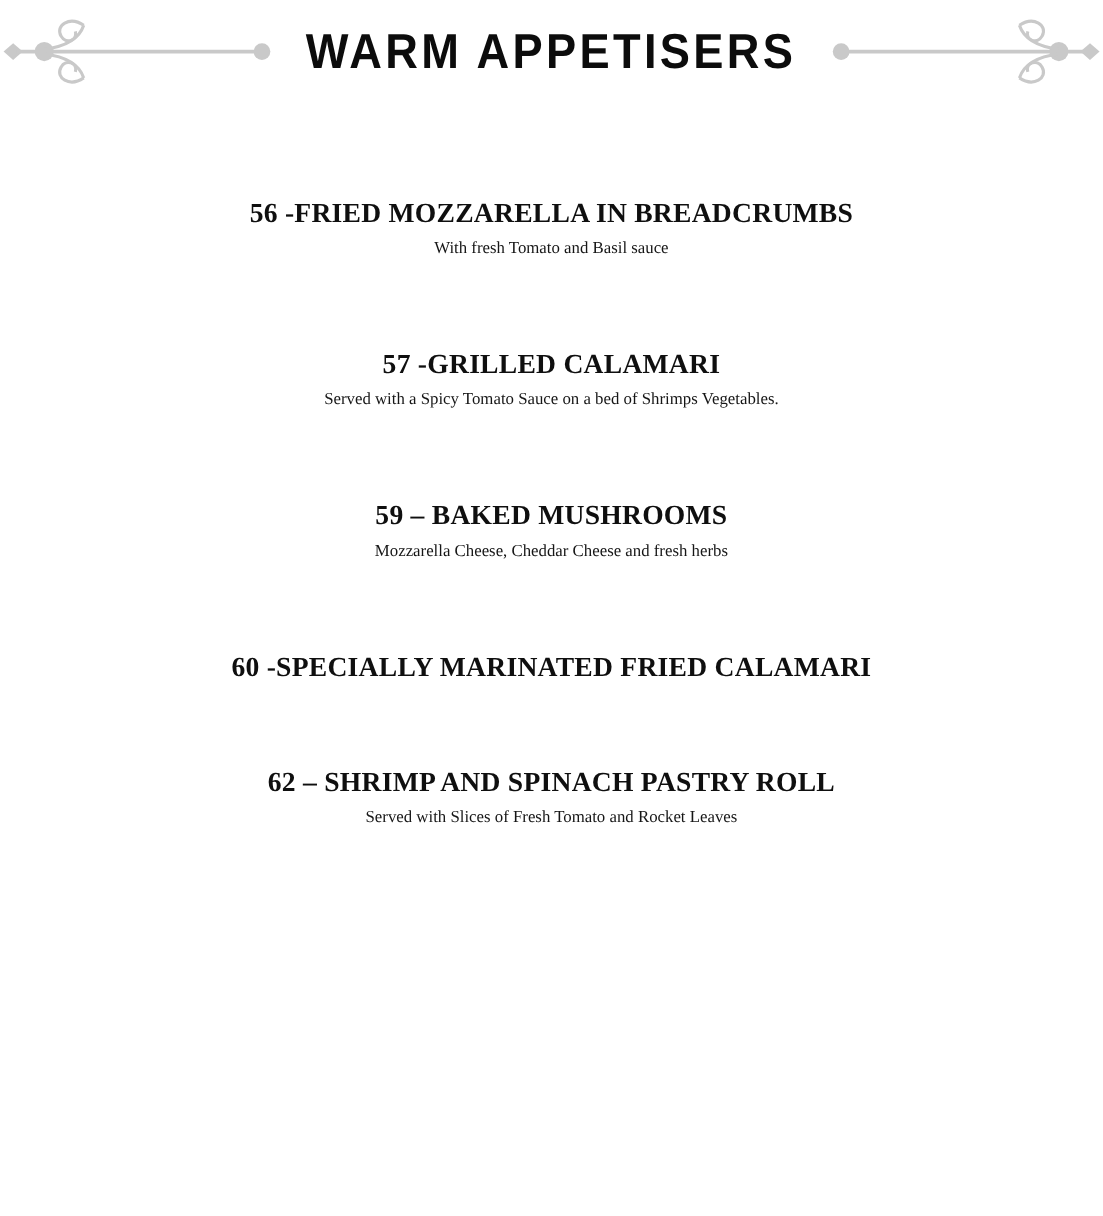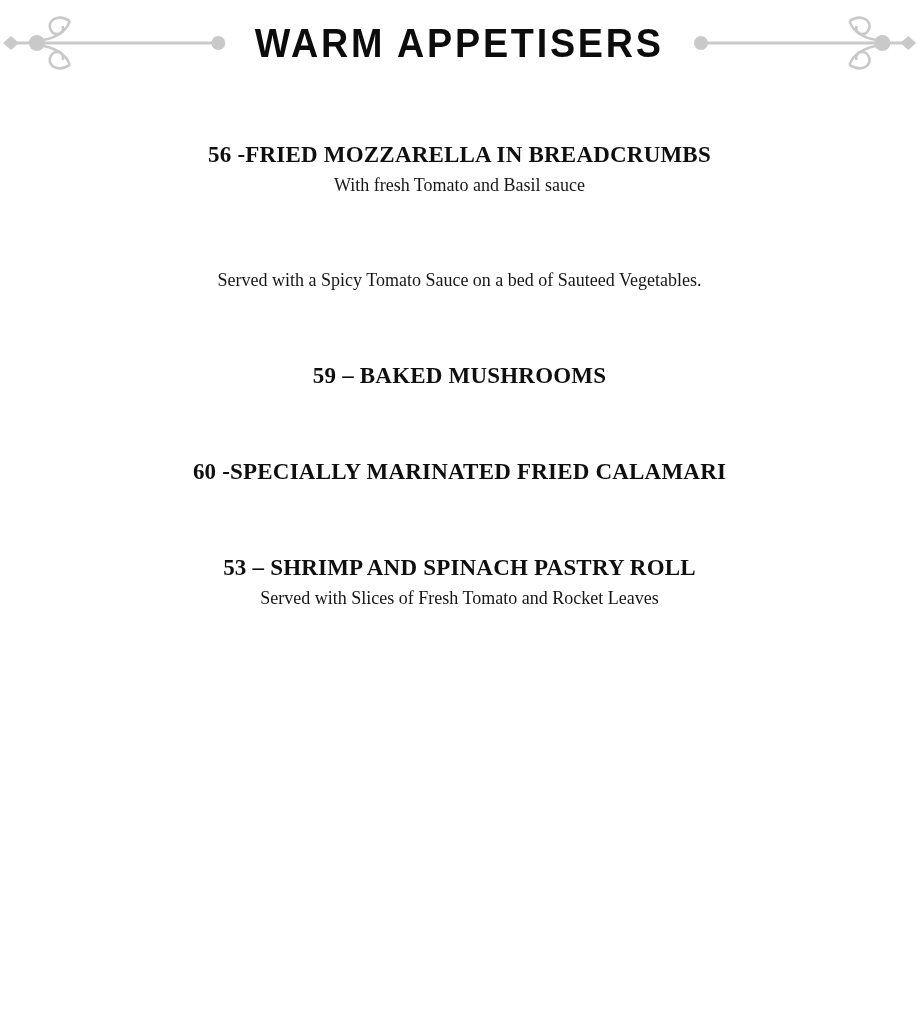--- a/index.html
+++ b/index.html
@@ -42,39 +42,39 @@
   }
   .ornament {
     width: 228px;
     height: 60px;
     flex: 0 1 auto;
   }
   .ornament svg { display: block; width: 100%; height: 100%; }
   .ornament.right svg { transform: scaleX(-1); }
   
   .menu-list {
-    margin-top: 55px;
+    margin-top: 78px;
     text-align: center;
   }
   .menu-item {
     margin-bottom: 65px;
   }
   .item-title {
     font-family: "Liberation Serif", serif;
     font-weight: 700;
     font-size: 23px;
     line-height: 31px;
     margin: 0;
     letter-spacing: 0.2px;
     color: #0f0f0f;
   }
   .item-desc {
     font-family: "Liberation Serif", serif;
     font-weight: 400;
-    font-size: 18px;
+    font-size: 14px;
     line-height: 30px;
     margin: 0;
     color: #161616;
   }
 </style>
 </head>
 <body>
 
 <div class="menu-page">
 
@@ -115,35 +115,37 @@
   </header>
 
   <main class="menu-list">
 
     <div class="menu-item">
       <h3 class="item-title">56 -FRIED MOZZARELLA IN BREADCRUMBS</h3>
       <p class="item-desc">With fresh Tomato and Basil sauce</p>
     </div>
 
     <div class="menu-item">
-      <p class="item-desc">Served with a Spicy Tomato Sauce on a bed of Sauteed Vegetables.</p>
+      <h3 class="item-title">57 -GRILLED CALAMARI</h3>
+      <p class="item-desc">Served with a Spicy Tomato Sauce on a bed of Shrimps Vegetables.</p>
     </div>
 
 
     <div class="menu-item">
       <h3 class="item-title">59 – BAKED MUSHROOMS</h3>
+      <p class="item-desc">Mozzarella Cheese, Cheddar Cheese and fresh herbs</p>
     </div>
 
     <div class="menu-item">
       <h3 class="item-title">60 -SPECIALLY MARINATED FRIED CALAMARI</h3>
     </div>
 
     <div class="menu-item">
     </div>
 
     <div class="menu-item">
-      <h3 class="item-title">53 – SHRIMP AND SPINACH PASTRY ROLL</h3>
+      <h3 class="item-title">62 – SHRIMP AND SPINACH PASTRY ROLL</h3>
       <p class="item-desc">Served with Slices of Fresh Tomato and Rocket Leaves</p>
     </div>
 
   </main>
 
 </div>
 
 </body></html>

